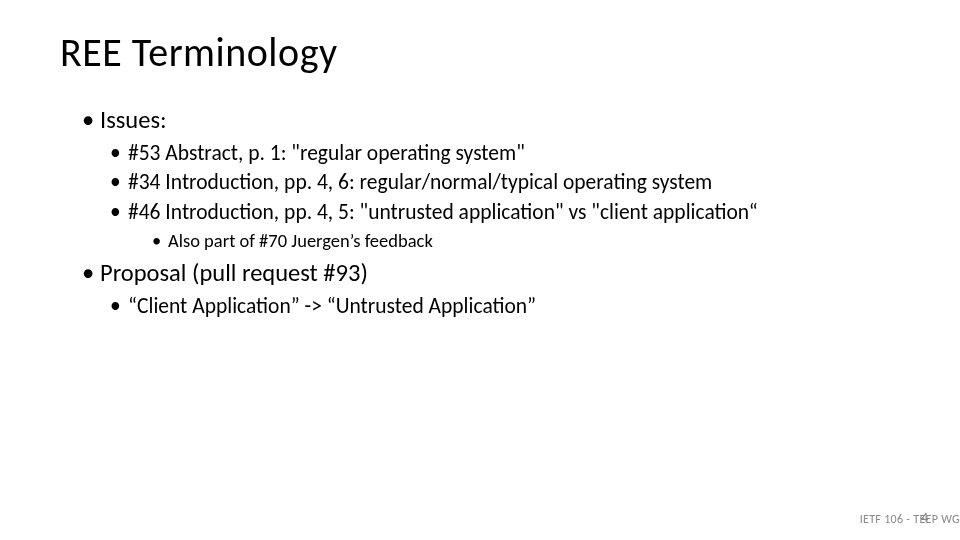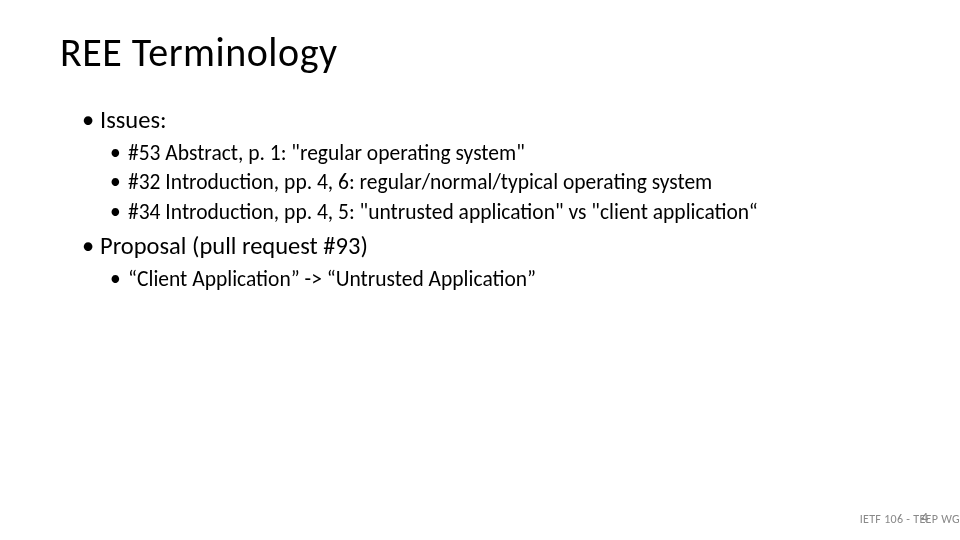--- a/index.html
+++ b/index.html
@@ -16,22 +16,23 @@
   .footer-num { position: absolute; bottom: 14px; right: 32px; font-size: 14px; color: #898989; }
 </style>
 </head>
 <body>
 <div class="slide">
 
   <div class="title">REE Terminology</div>
 
   <div class="bullet-l1">Issues:</div>
   <div class="bullet-l2">#53 Abstract, p. 1: "regular operating system"</div>
-  <div class="bullet-l2">#32 Introduction, pp. 4, 6: regular/normal/typical operating system</div>
-  <div class="bullet-l2">#34 Introduction, pp. 4, 5: "untrusted application" vs "client application“</div>
+  <div class="bullet-l2">#34 Introduction, pp. 4, 6: regular/normal/typical operating system</div>
+  <div class="bullet-l2">#46 Introduction, pp. 4, 5: "untrusted application" vs "client application“</div>
+  <div class="bullet-l3">Also part of #70 Juergen’s feedback</div>
 
   <div class="bullet-l1">Proposal (pull request #93)</div>
   <div class="bullet-l2">“Client Application” -&gt; “Untrusted Application”</div>
 
   <div class="footer-center">IETF 106 - TEEP WG</div>
   <div class="footer-num">4</div>
 
 </div>
 
 </body></html>

